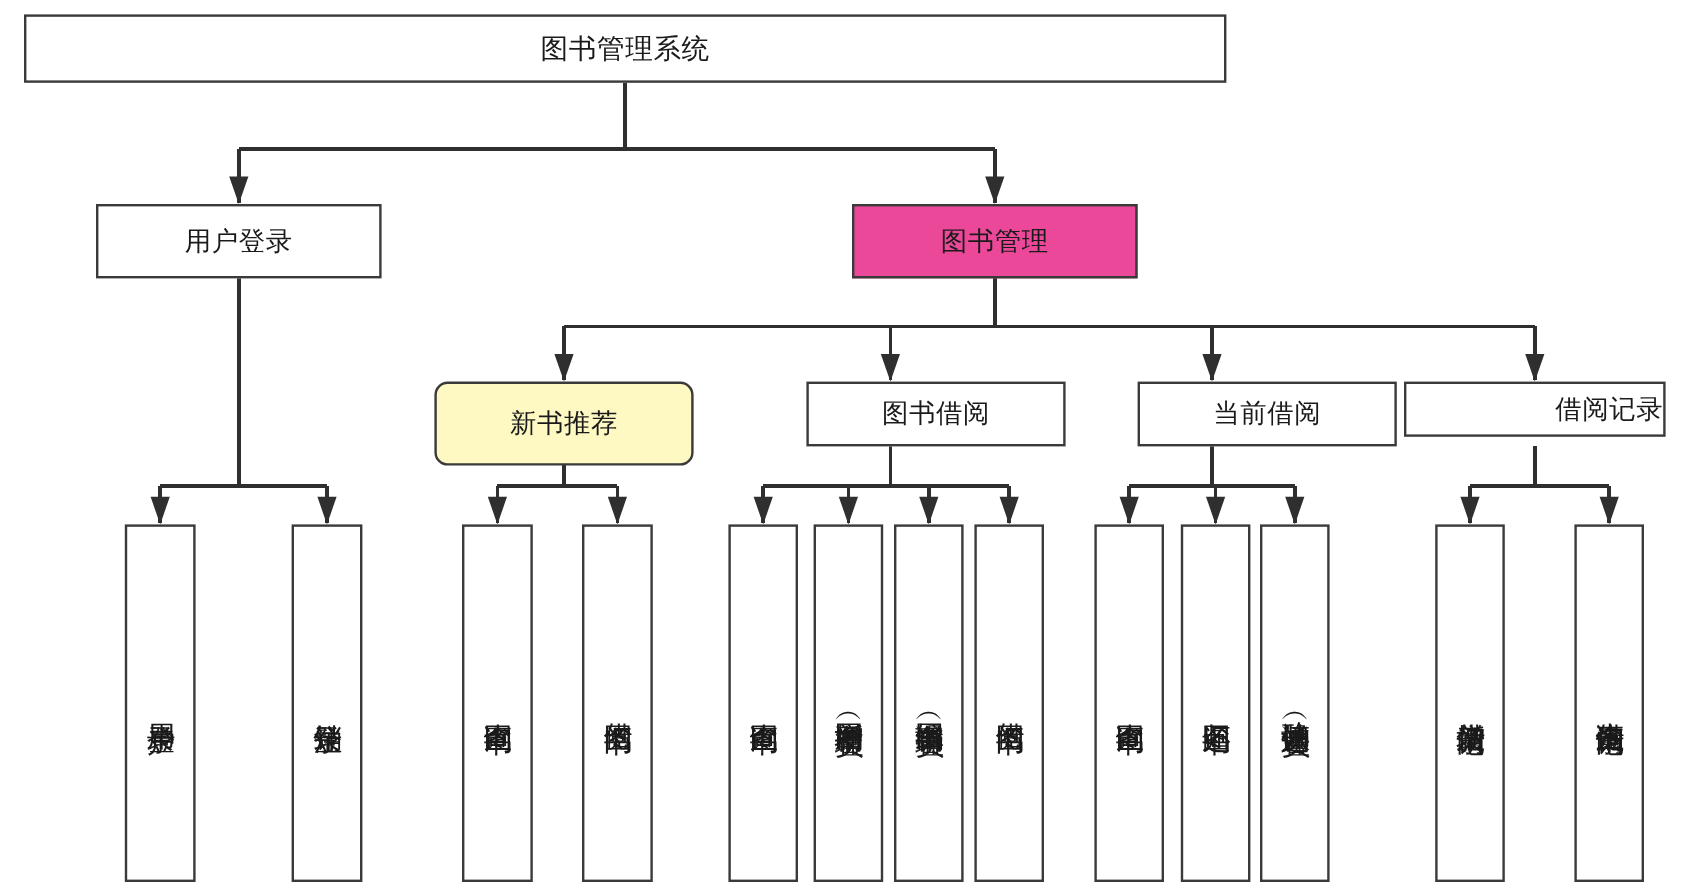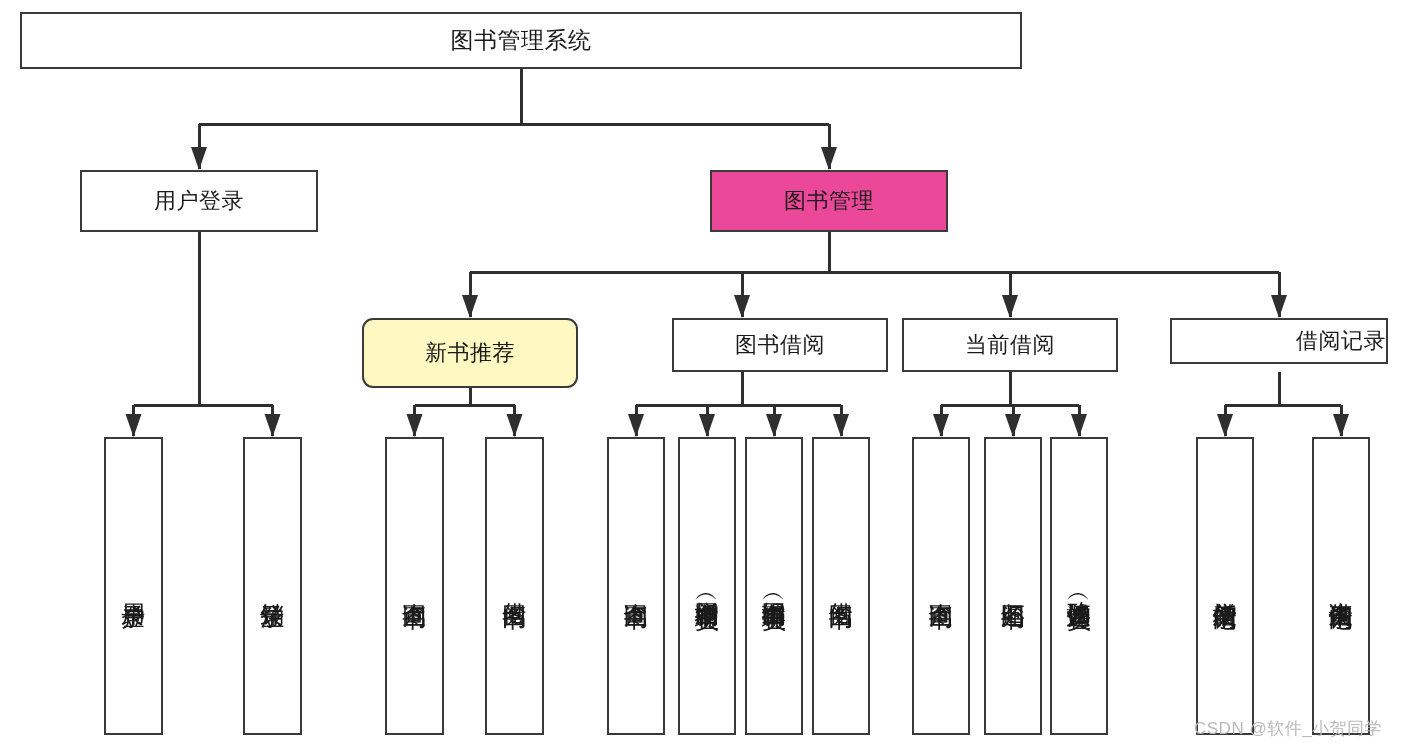--- a/index.html
+++ b/index.html
@@ -135,21 +135,21 @@
       </div>
       <div class="node horiz" style="left: 710px; top: 170px; width: 238px; height: 62px; border-color: rgb(58, 58, 58); background: #ec4899; color: rgb(26, 26, 26);">
         <span class="label">图书管理</span>
       </div>
       <div class="node horiz" style="left: 362px; top: 318px; width: 216px; height: 70px; border-color: rgb(58, 58, 58); background: #fef9c3; color: rgb(26, 26, 26); border-radius: 11px;">
         <span class="label">新书推荐</span>
       </div>
       <div class="node horiz" style="left: 672px; top: 318px; width: 216px; height: 54px; border-color: rgb(58, 58, 58); background: rgb(255, 255, 255); color: rgb(26, 26, 26);">
         <span class="label">图书借阅</span>
       </div>
-      <div class="node horiz" style="left: 902px; top: 318px; width: 216px; height: 54px; border-color: rgb(58, 58, 58); background: rgb(255, 255, 255); color: rgb(26, 26, 26);">
+      <div class="node horiz" style="left: 948px; top: 318px; width: 216px; height: 54px; border-color: rgb(58, 58, 58); background: rgb(255, 255, 255); color: rgb(26, 26, 26);">
         <span class="label">当前借阅</span>
       </div>
       <div class="node horiz" style="left: 1170px; top: 318px; width: 218px; height: 46px; border-color: rgb(58, 58, 58); background: rgb(255, 255, 255); color: rgb(26, 26, 26); justify-content: flex-end;">
         <span class="label">借阅记录</span>
       </div>
       <div class="node vert" style="left: 104px; top: 437px; width: 59px; height: 298px; border-color: rgb(58, 58, 58); background: rgb(255, 255, 255); color: rgb(26, 26, 26);">
         <span class="label">用户登录</span>
       </div>
       <div class="node vert" style="left: 243px; top: 437px; width: 59px; height: 298px; border-color: rgb(58, 58, 58); background: rgb(255, 255, 255); color: rgb(26, 26, 26);">
         <span class="label">注销登录</span>
@@ -181,14 +181,13 @@
       <div class="node vert" style="left: 1050px; top: 437px; width: 58px; height: 298px; border-color: rgb(58, 58, 58); background: rgb(255, 255, 255); color: rgb(26, 26, 26);">
         <span class="label">确认归还（管理员）</span>
       </div>
       <div class="node vert" style="left: 1196px; top: 437px; width: 58px; height: 298px; border-color: rgb(58, 58, 58); background: rgb(255, 255, 255); color: rgb(26, 26, 26);">
         <span class="label">新增借阅记录</span>
       </div>
       <div class="node vert" style="left: 1312px; top: 437px; width: 58px; height: 298px; border-color: rgb(58, 58, 58); background: rgb(255, 255, 255); color: rgb(26, 26, 26);">
         <span class="label">查询借阅记录</span>
       </div>
     </div>
-  <div class="watermark" style="left: 1194px; top: 717px; color: rgb(185, 185, 185);">CSDN @软件_小贺同学</div>
 </div>
 
 </body></html>

